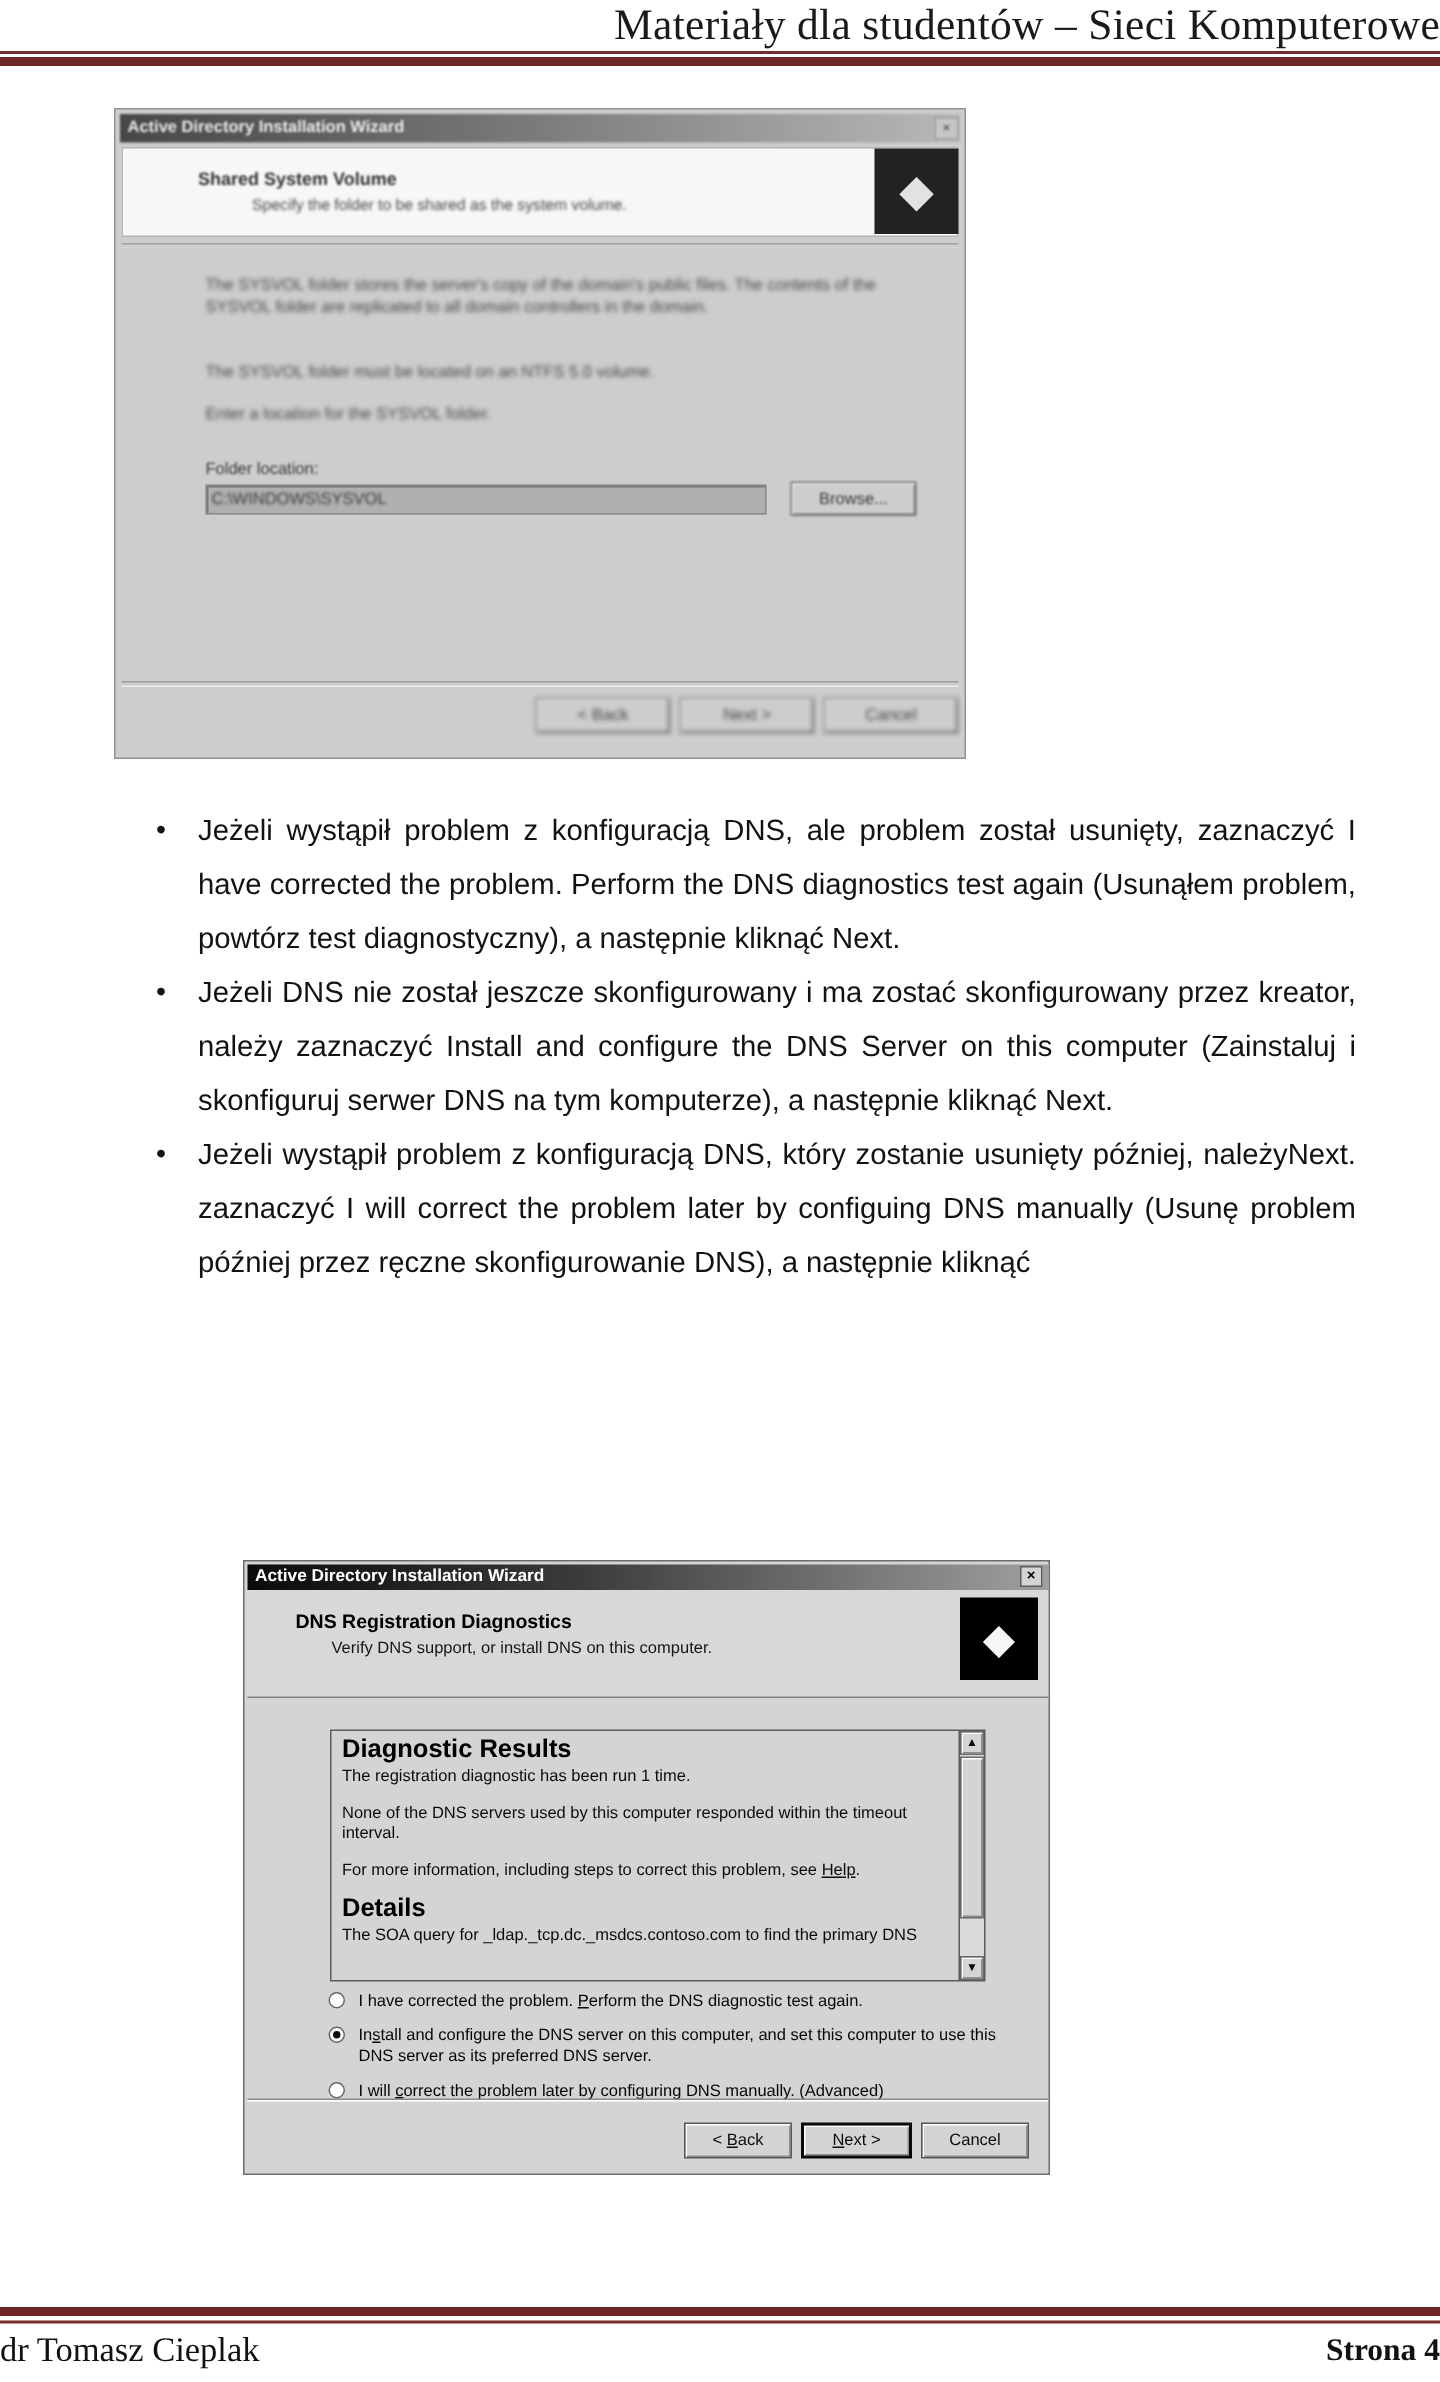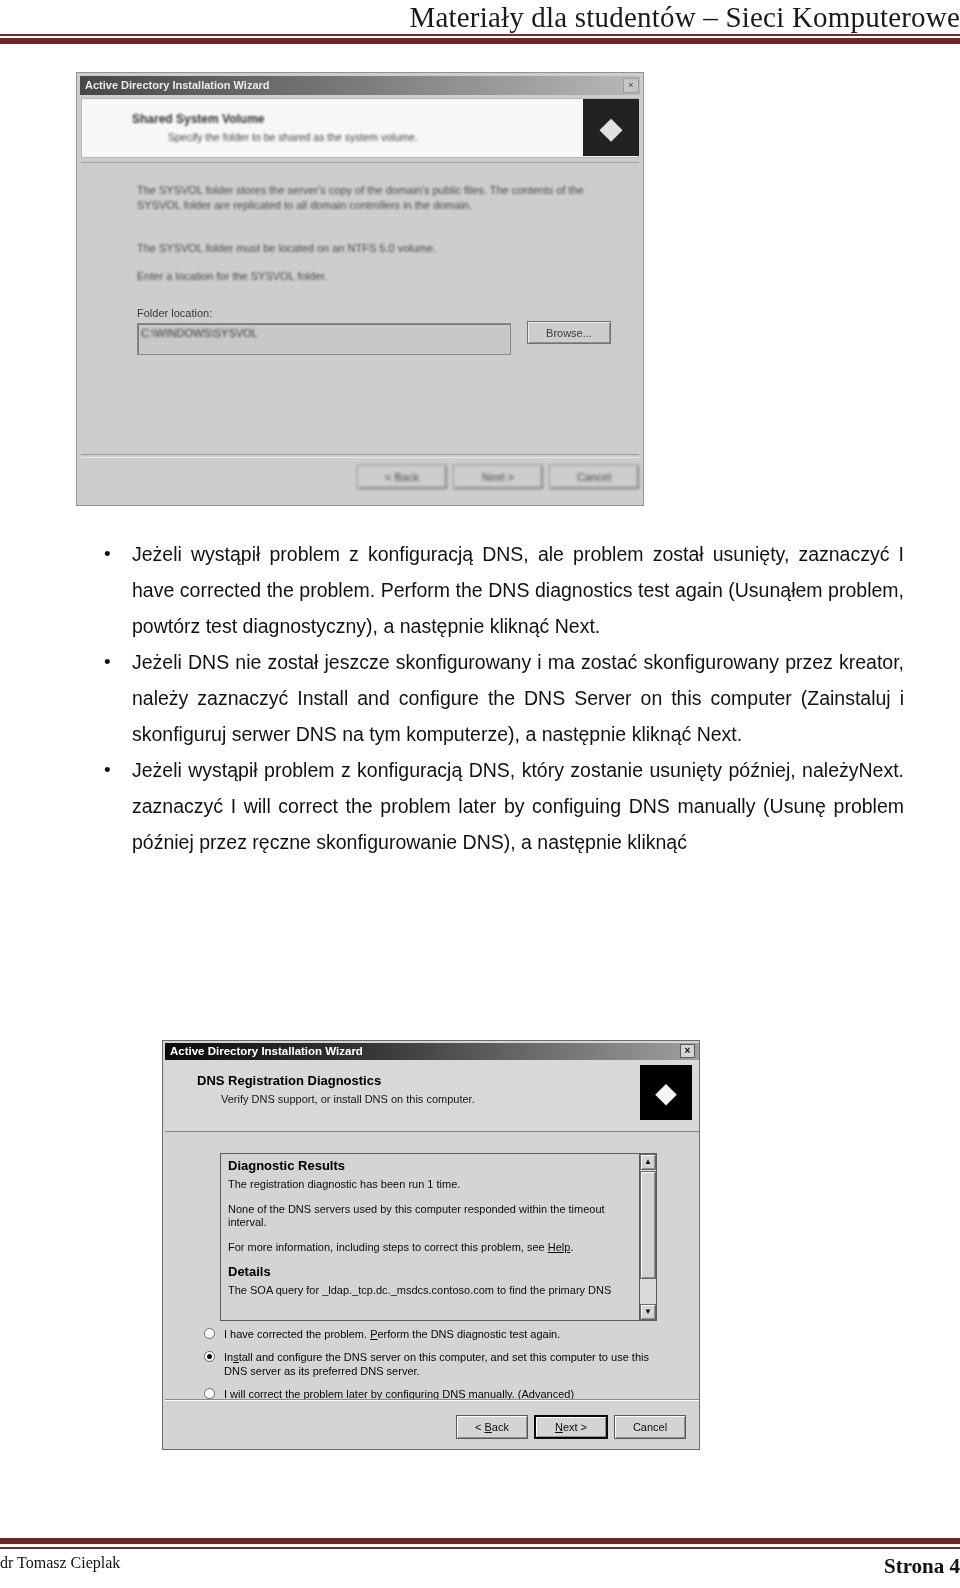--- a/index.html
+++ b/index.html
@@ -152,22 +152,22 @@
   .shot1 .s1-flabel {
     position: absolute;
     left: 56px; top: 142px;
     font-size: 11px;
     color: #2b2b2b;
     filter: blur(0.55px);
   }
   .shot1 .s1-field {
     position: absolute;
     left: 56px; top: 158px;
-    width: 374px; height: 32px;
-    background: #5eead4;
+    width: 374px; height: 20px;
+    background: #84cc16;
     border: 1px solid #848484;
     box-sizing: border-box;
     box-shadow: inset 1px 1px 0 #707070;
   }
   .shot1 .s1-field span {
     position: absolute;
     left: 3px; top: 3px;
     font-size: 11px;
     color: #2d2d2d;
     filter: blur(0.9px);
@@ -348,21 +348,21 @@
   }
   .shot2 .s2-res-inner {
     position: absolute;
     left: 0; top: 0;
     width: 418px; height: 166px;
     padding: 5px 7px 0 7px;
     box-sizing: border-box;
     overflow: hidden;
   }
   .shot2 .s2-h {
-    font-size: 13px;
+    font-size: 17px;
     font-weight: bold;
     color: #000;
     margin: 0 0 5px 0;
     line-height: 14px;
   }
   .shot2 .s2-t {
     font-size: 11px;
     color: #111;
     margin: 0 0 11px 0;
     line-height: 13.5px;
@@ -395,21 +395,21 @@
     position: absolute;
     left: 0; top: 17px;
     width: 16px; height: 108px;
     background: #d4d0c8;
     border: 1px solid #6a6a6a;
     box-shadow: inset 1px 1px 0 #fafafa, inset -1px -1px 0 #8c8c8c;
     box-sizing: border-box;
   }
   .shot2 .s2-opts {
     position: absolute;
-    left: 41px; top: 286px;
+    left: 56px; top: 286px;
     width: 450px;
   }
   .shot2 .s2-opt {
     position: relative;
     padding-left: 20px;
     margin-bottom: 9px;
     font-size: 11px;
     line-height: 14px;
     color: #0c0c0c;
   }
@@ -479,21 +479,21 @@
   .footer-rule-thin {
     position: absolute;
     left: 0; top: 9px;
     width: 960px; height: 2px;
     background: #742c2c;
   }
   .footer-left {
     position: absolute;
     left: 0; top: 16px;
     font-family: "Liberation Serif", serif;
-    font-size: 16px;
+    font-size: 23px;
     color: #111;
     white-space: nowrap;
   }
   .footer-right {
     position: absolute;
     right: 0; top: 16px;
     font-family: "Liberation Serif", serif;
     font-size: 21px;
     font-weight: bold;
     color: #111;

